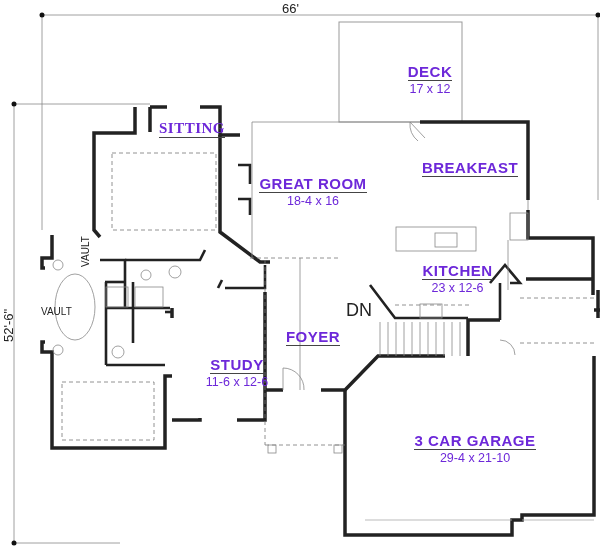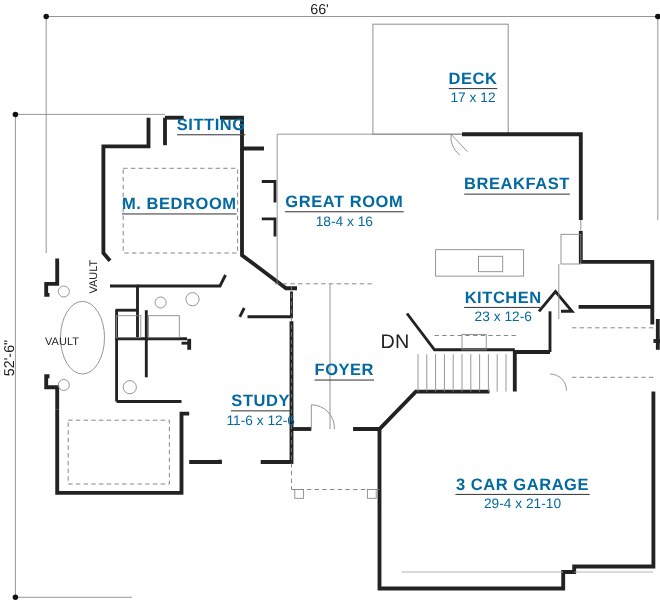--- a/index.html
+++ b/index.html
@@ -1,18 +1,18 @@
 <!DOCTYPE html>
 <html><head>
 <meta charset="utf-8">
 <style>
   html, body { margin:0; padding:0; background:#ffffff; }
   body { width:600px; height:546px; overflow:hidden; position:relative; font-family:"Liberation Sans", sans-serif; }
   #plan { position:absolute; left:0; top:0; width:600px; height:546px; }
-  .lbl { position:absolute; text-align:center; color:#0369a1; line-height:1; white-space:nowrap; }
+  .lbl { position:absolute; text-align:center; color:#6d28d9; line-height:1; white-space:nowrap; }
   .lbl .name { display:inline-block; font-weight:bold; font-size:15px; letter-spacing:0.5px; border-bottom:1px solid #444; padding-bottom:1px; }
   .lbl .dim { display:block; font-size:12.5px; margin-top:2px; }
   .dimtxt { position:absolute; font-size:13px; color:#222; }
   .small { position:absolute; font-size:10px; color:#222; }
 </style>
 </head>
 <body>
 
 <svg id="plan" viewBox="0 0 600 546" xmlns="http://www.w3.org/2000/svg">
   <g stroke="#888" stroke-width="0.8" fill="none">
@@ -122,25 +122,24 @@
   </g>
 </svg>
 
 <div class="dimtxt" style="left:282px; top:1px;">66'</div>
 <div class="dimtxt" style="left:-8px; top:318px; transform:rotate(-90deg);">52'-6"</div>
 
 <div class="lbl" style="left:380px; top:64px; width:100px;">
   <span class="name">DECK</span>
   <span class="dim">17 x 12</span>
 </div>
-<div class="lbl" style="left:152px; top:106px; width:80px;">
+<div class="lbl" style="left:152px; top:120px; width:80px;font-family:Liberation Serif, serif;">
   <span class="name">SITTING</span>
 </div>
 <div class="lbl" style="left:100px; top:178px; width:126px;">
-  <span class="name">M. BEDROOM</span>
 </div>
 <div class="lbl" style="left:253px; top:176px; width:120px;">
   <span class="name">GREAT ROOM</span>
   <span class="dim">18-4 x 16</span>
 </div>
 <div class="lbl" style="left:415px; top:160px; width:110px;">
   <span class="name">BREAKFAST</span>
 </div>
 <div class="lbl" style="left:415px; top:263px; width:85px;">
   <span class="name">KITCHEN</span>

